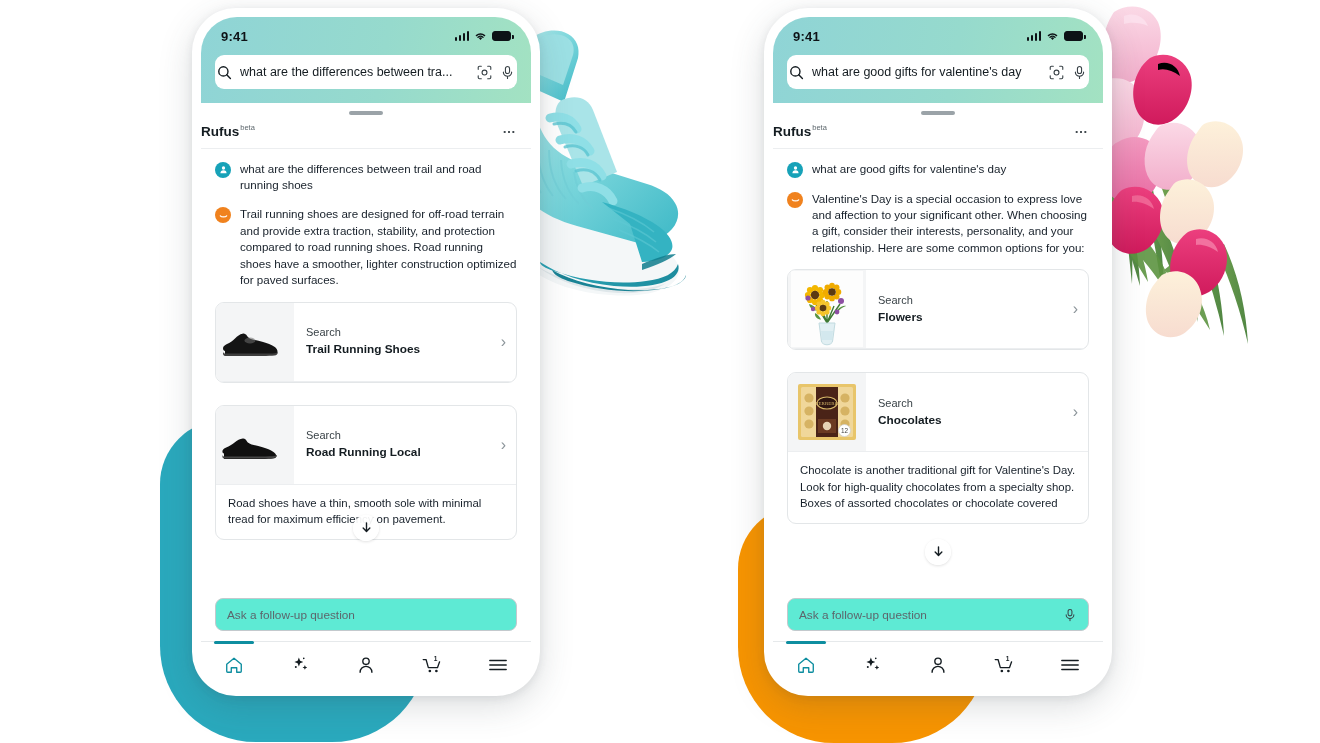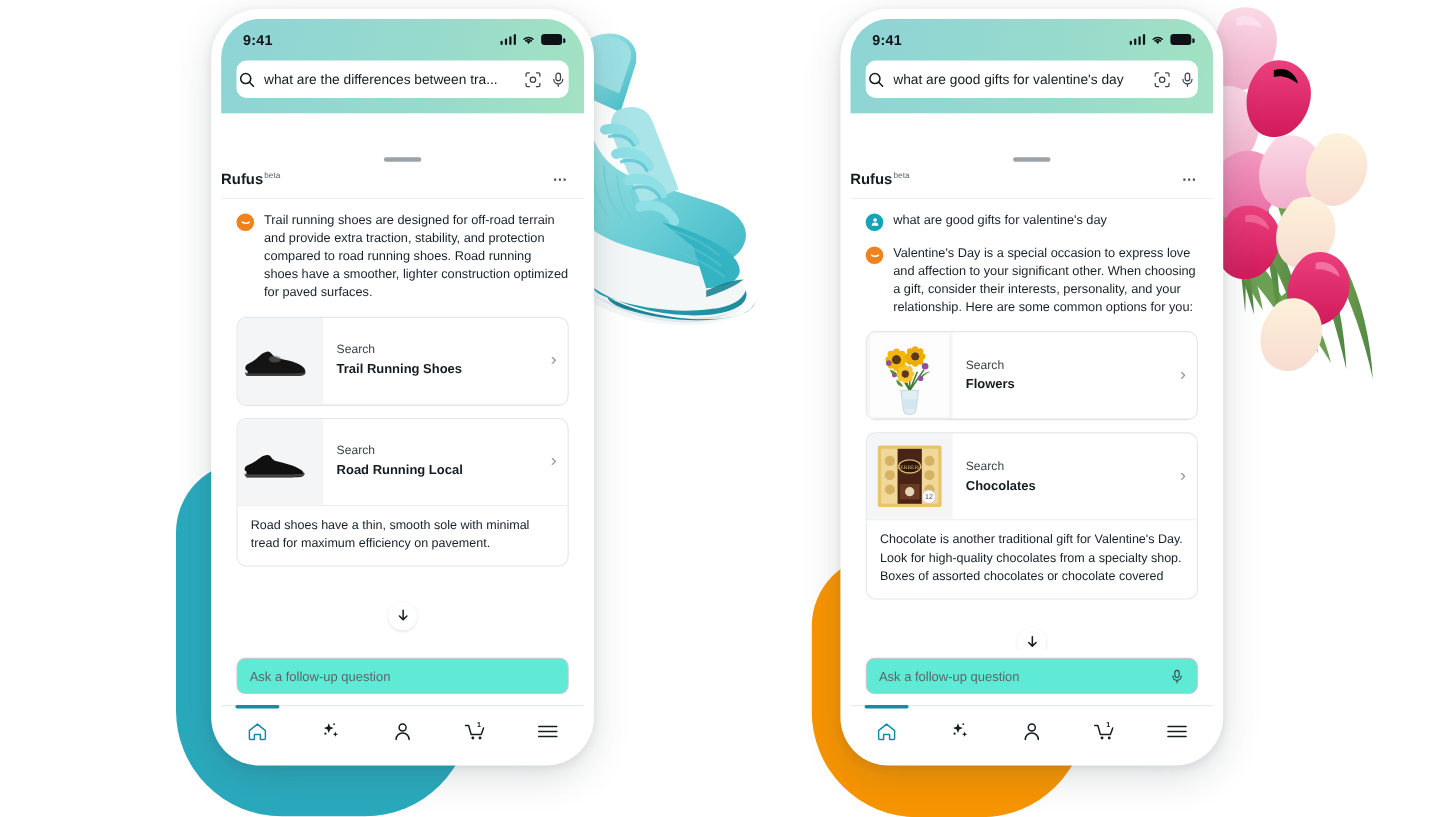--- a/index.html
+++ b/index.html
@@ -26,21 +26,21 @@
     background: #ffffff;
     border-radius: 44px;
     box-shadow: 0 10px 34px rgba(60,70,80,.18), 0 2px 8px rgba(60,70,80,.10);
     padding: 9px;
   }
   .phone-1 { left: 192px; top: 8px;  width: 348px; height: 688px; }
   .phone-2 { left: 764px; top: 8px;  width: 348px; height: 688px; }
   .screen {
     position: relative; width: 100%; height: 100%;
     border-radius: 36px; overflow: hidden;
-    background: #ffffff; display: flex; flex-direction: column; gap: 32px;
+    background: #ffffff; display: flex; flex-direction: column;
   }
 
   
   .hdr {
     background: linear-gradient(100deg, #8fd4d6 0%, #96dacd 55%, #a3e2c2 100%);
     padding: 8px 14px 14px 14px; flex: 0 0 auto;
   }
   .statusbar { display:flex; align-items:center; justify-content:space-between; height: 22px; padding: 0 6px; }
   .clock { font-size: 13px; font-weight: 700; color:#0d1216; letter-spacing: .2px; }
   .status-icons { display:flex; align-items:center; gap:5px; }
@@ -72,21 +72,21 @@
 
   .msg { display:flex; gap:9px; margin-bottom: 13px; align-items:flex-start; }
   .bubble-ico { flex:0 0 auto; width:16px;height:16px;border-radius:50%; margin-top:1px; display:flex;align-items:center;justify-content:center;}
   .bubble-ico.user { background:#17a2b8; }
   .bubble-ico.rufus{ background:#f0821e; }
   .msg-text { font-size:11.6px; line-height:1.42; color:#17202a; }
 
   
   .card {
     border:1px solid #e3e6e8; border-radius:9px; overflow:hidden;
-    margin-bottom: 11px; background:#fff;
+    margin-bottom: 22px; background:#fff;
   }
   .card-head { display:flex; align-items:stretch; border-bottom:1px solid #eceef0; }
   .card-thumb { flex:0 0 78px; height:78px; background:#f4f5f6; display:flex; align-items:center; justify-content:center; overflow:hidden;}
   .card-meta { flex:1 1 auto; display:flex; align-items:center; padding: 0 6px 0 12px; }
   .card-meta-inner { flex:1 1 auto; }
   .card-sub { font-size:11px; color:#3a4348; line-height:1.45; }
   .card-title { font-size:11.8px; font-weight:700; color:#141c21; line-height:1.45; }
   .chev { flex:0 0 auto; color:#8d969b; font-size:16px; padding-right:4px; }
   .card-body { padding:10px 12px 11px 12px; font-size:11.4px; line-height:1.45; color:#17202a; }
 
@@ -177,20 +177,29 @@
         <div class="sheet-top">
           <div class="grabber"></div>
           <div class="rufus-title">
             <span>Rufus</span><span class="beta">beta</span>
             <span class="kebab">⋯</span>
           </div>
         </div>
 
         <div class="convo">
 
+          <div class="msg">
+            <span class="bubble-ico user">
+              <svg width="9" height="9" viewBox="0 0 12 12">
+                  <circle cx="6" cy="4" r="2.2" fill="#fff"></circle>
+                  <path d="M1.9 11a4.1 4.1 0 0 1 8.2 0z" fill="#fff"></path>
+                </svg>
+            </span>
+            <span class="msg-text">what are the differences between trail and road running shoes</span>
+          </div>
 
           <div class="msg">
             <span class="bubble-ico rufus">
               <svg width="11" height="11" viewBox="0 0 14 14">
                   <path d="M3 7.4c1.4 1.9 6.6 1.9 8 0" stroke="#fff" stroke-width="1.6" fill="none" stroke-linecap="round"></path>
                 </svg>
             </span>
             <span class="msg-text">Trail running shoes are designed for off-road terrain and provide extra traction, stability, and protection compared to road running shoes. Road running shoes have a smoother, lighter construction optimized for paved surfaces.</span>
           </div>
 

